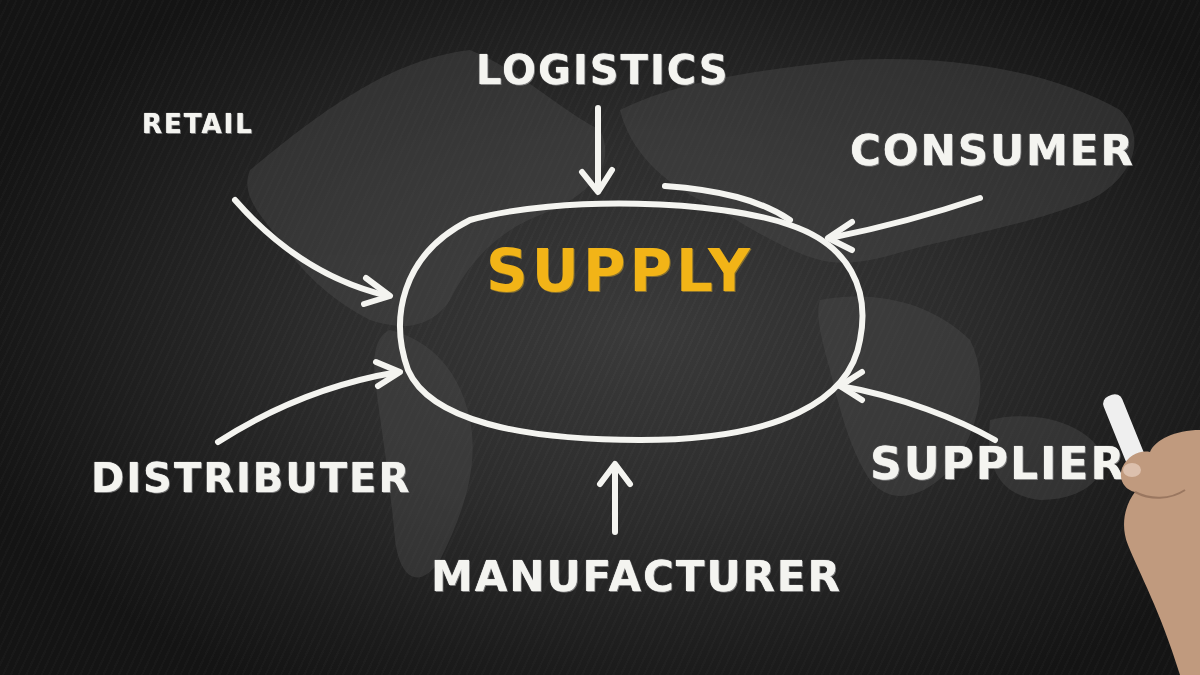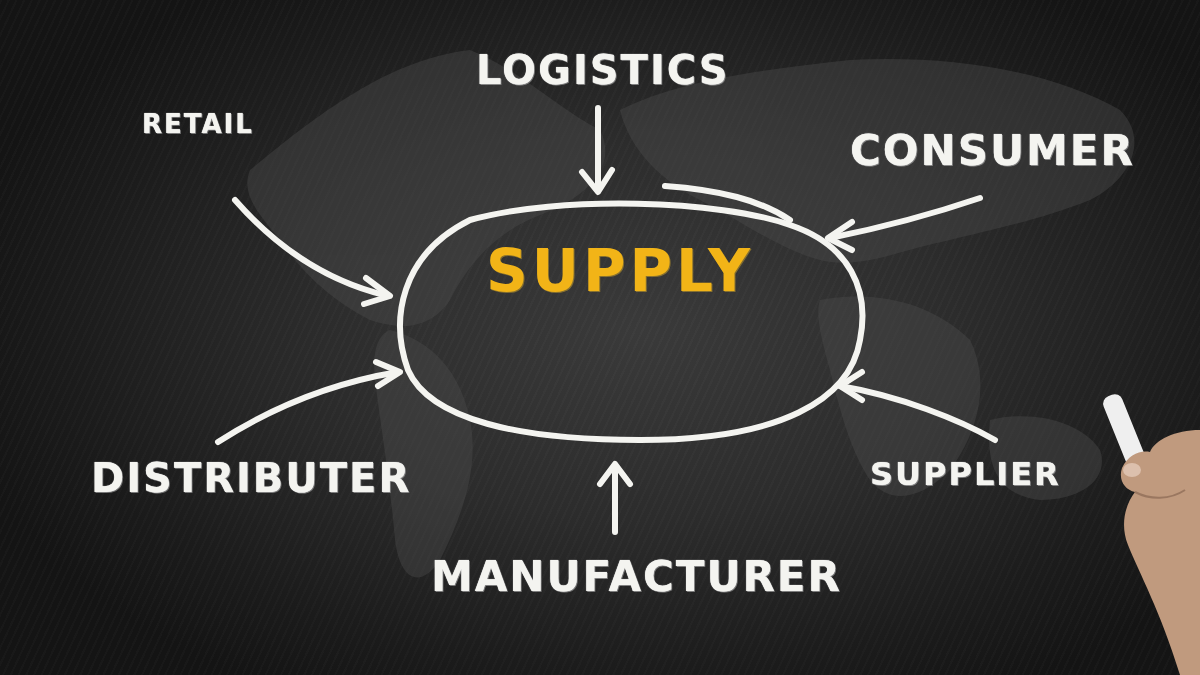--- a/index.html
+++ b/index.html
@@ -77,21 +77,21 @@
   <div class="label" style="left:476px; top:50px; font-size:40px;">LOGISTICS</div>
 
   <div class="label" style="left:124px; top:110px; font-size:26px; line-height:1.15;">
     <div style="padding-left:18px;">RETAIL</div>
   </div>
 
   <div class="label" style="left:850px; top:130px; font-size:42px;">CONSUMER</div>
 
   <div class="label" style="left:62px; top:458px; font-size:40px;margin-left:29px;">DISTRIBUTER</div>
 
-  <div class="label" style="left:870px; top:458px; font-size:32px;">SUPPLIER</div>
+  <div class="label" style="left:870px; top:442px; font-size:44px;">SUPPLIER</div>
 
   <div class="label" style="left:418px; top:556px; font-size:42px;margin-left:13px;">MANUFACTURER</div>
 
   <svg class="lines" width="1200" height="675">
     <g>
       <rect x="1118" y="392" width="20" height="98" rx="8" fill="#efefef" transform="rotate(-22 1128 440)"></rect>
     </g>
     <g>
       <path d="M1200,430 C1175,430 1155,440 1150,452 C1140,450 1128,455 1122,468 C1118,480 1125,490 1135,492 C1125,505 1120,525 1128,545 C1140,575 1160,610 1180,675 L1200,675 Z" fill="#c09a7e"></path>
       <path d="M1135,492 C1150,500 1170,500 1185,490" fill="none" stroke="#9a7760" stroke-width="2"></path>

